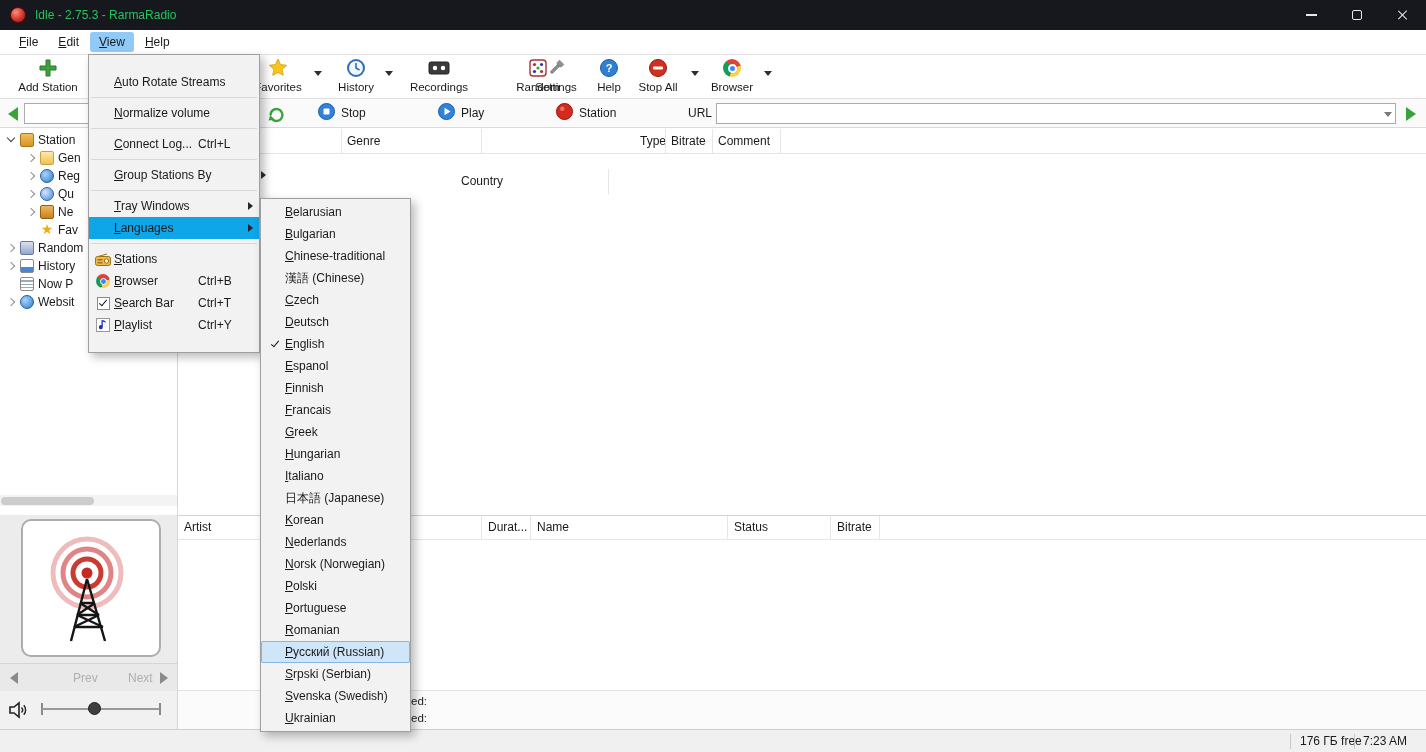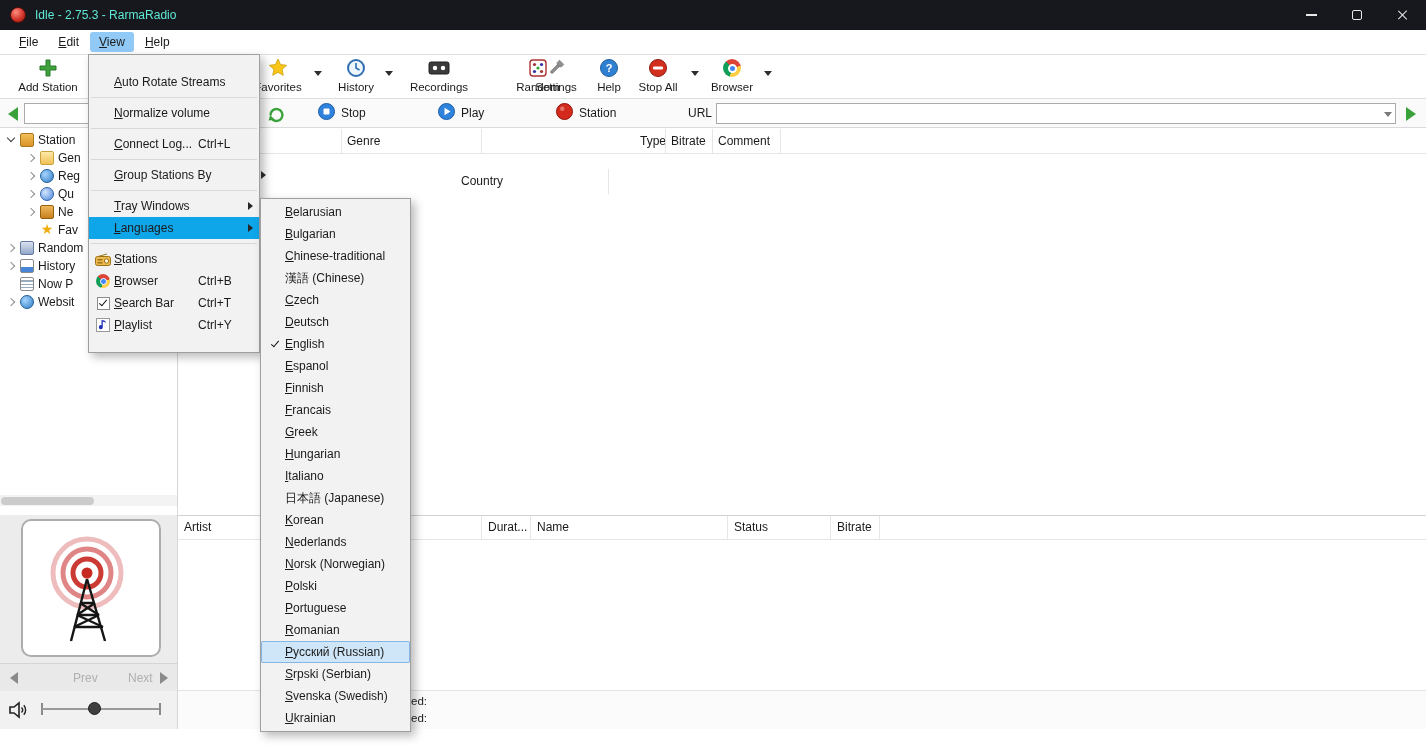--- a/index.html
+++ b/index.html
@@ -3,21 +3,21 @@
 <meta charset="utf-8">
 <style>
   *{margin:0;padding:0;box-sizing:border-box;}
   body{margin:0;background:#6f6f6f;}
   u{text-decoration:underline;}
   .window{position:relative;width:1426px;height:752px;background:#fff;overflow:hidden;
           font-family:"Liberation Sans",sans-serif;font-size:12px;color:#1a1a1a;}
 
   
   .titlebar{position:absolute;left:0;top:0;width:100%;height:30px;background:#17171e;
-            display:flex;align-items:center;color:#5eead4;}
+            display:flex;align-items:center;color:#22c55e;}
   .applogo{width:16px;height:16px;border-radius:50%;margin:0 9px 0 10px;
            background:radial-gradient(circle at 35% 30%,#ff8d80,#d1352a 55%,#8e150d);
            border:1px solid #5c0e08;flex:0 0 16px;}
   .wctrls{margin-left:auto;display:flex;height:100%;}
   .wbtn{width:46px;display:flex;align-items:center;justify-content:center;}
   .glyph-min{width:11px;height:1.5px;background:#e8e8e8;}
   .glyph-max{width:10px;height:10px;border:1.2px solid #e8e8e8;border-radius:2px;}
   .glyph-x{position:relative;width:12px;height:12px;}
   .glyph-x::before,.glyph-x::after{content:"";position:absolute;left:5.3px;top:0;width:1.4px;height:12px;background:#e8e8e8;}
   .glyph-x::before{transform:rotate(45deg);} .glyph-x::after{transform:rotate(-45deg);}
@@ -414,20 +414,26 @@
     <span class="vtrack"></span>
     <span class="vtick" style="left:159px;"></span>
     <span class="vthumb"></span>
   </div>
 
   <div class="statsarea">
     <span class="statline" style="left:233px;top:4px;">ed:</span>
     <span class="statline" style="left:233px;top:21px;">ed:</span>
   </div>
 
+  <div class="statusbar">
+    <span class="sbsep" style="left:1290px;"></span>
+    <span class="sbtext" style="left:1300px;">176 ГБ free</span>
+    <span class="sbsep" style="left:1354px;"></span>
+    <span class="sbtext" style="left:1363px;">7:23 AM</span>
+  </div>
 
   <div class="menu">
     <div class="mi">
       <span class="mic"></span>
       <span class="ml u-first"><u>A</u>uto Rotate Streams</span>
       <span class="msc"></span>
       <span class="mar"></span>
     </div>
     <div class="msep"></div>
     <div class="mi">

